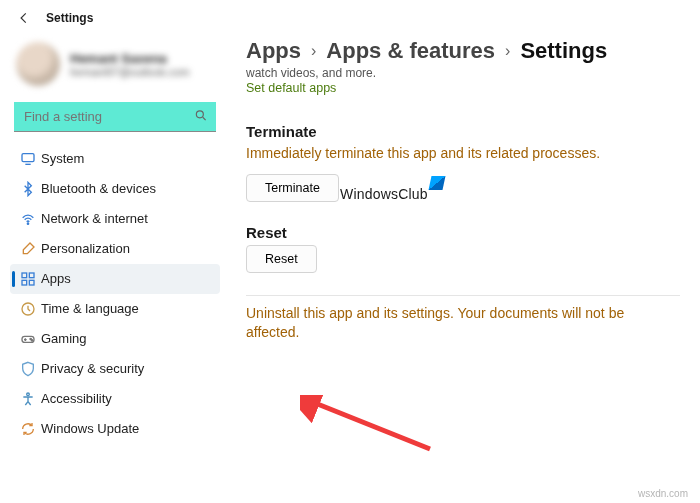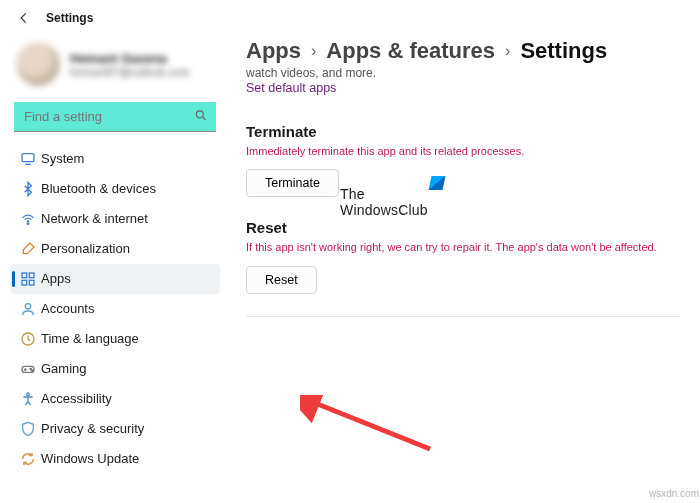--- a/index.html
+++ b/index.html
@@ -65,23 +65,23 @@
     content:""; position:absolute; left:2px; top:7px; bottom:7px;
     width:3px; background:#0067c0; border-radius:2px;
   }
   .nav-icon { width:16px; height:16px; display:flex; align-items:center; justify-content:center; flex-shrink:0;}
   .main { flex:1; padding: 6px 20px 0 16px; overflow:hidden;}
   .crumbs { display:flex; align-items:center; gap:10px; flex-wrap:wrap; margin-bottom:2px;}
   .crumb { font-size:22px; font-weight:600; color:#444;}
   .crumb.current { color:#111;}
   .chevron { font-size:16px; color:#666; }
   .desc { font-size:12px; color:#555; margin-bottom:0;}
-  .link { color:#701a75; font-size:12.5px; cursor:pointer; display:inline-block; margin-bottom:18px;}
+  .link { color:#4d7c0f; font-size:12.5px; cursor:pointer; display:inline-block; margin-bottom:18px;}
   h3.section { font-size:15px; font-weight:600; margin: 10px 0 4px;}
-  .section-desc { font-size:11px; color:#be185d; margin-bottom:10px; line-height:1.4;}
+  .section-desc { font-size:14px; color:#a16207; margin-bottom:10px; line-height:1.4;}
   .btn {
     display:inline-block;
     padding: 6px 18px;
     border: 1px solid #d4d4d4;
     background: #fcfcfc;
     border-radius:4px;
     font-size:12.5px;
     cursor:pointer;
     margin-bottom: 12px;
   }
@@ -101,21 +101,21 @@
     background: linear-gradient(135deg,#00a2ff 0 50%, #0067c0 50% 100%);
     transform: skewX(-12deg);
   }
   .arrow-annot {
     position:absolute;
     left: 300px; top: 395px;
     width: 140px; height: 60px;
     pointer-events:none;
   }
   .watermark-text {
-    position:absolute; right:1px; bottom:4px;
+    position:absolute; right:12px; bottom:4px;
     font-size:10px; color:#b5b5b5;
     pointer-events:none;
   }
   hr.sep { border:none; border-top:1px solid #e5e5e5; margin: 10px 0 8px;}
 </style>
 </head>
 <body>
 
 <div class="top-bar">
   <div class="back-btn">
@@ -185,63 +185,54 @@
               <rect x="3" y="3" width="7" height="7"></rect>
               <rect x="14" y="3" width="7" height="7"></rect>
               <rect x="3" y="14" width="7" height="7"></rect>
               <rect x="14" y="14" width="7" height="7"></rect>
             </svg>
           </span>
         <span>Apps</span>
       </li>
       <li class="nav-item">
         <span class="nav-icon">
-            <svg width="16" height="16" viewBox="0 0 24 24" fill="none" stroke="#5aa0c8" stroke-width="2">
-              <circle cx="12" cy="8" r="4"></circle>
-              <path d="M4 21c0-4 4-6 8-6s8 2 8 6"></path>
-            </svg>
-          </span>
-        <span>Accounts</span>
-      </li>
-      <li class="nav-item">
-        <span class="nav-icon">
             <svg width="16" height="16" viewBox="0 0 24 24" fill="none" stroke="#c79a4a" stroke-width="2">
               <circle cx="12" cy="12" r="9"></circle>
               <path d="M12 7v5l3 3"></path>
             </svg>
           </span>
         <span>Time &amp; language</span>
       </li>
       <li class="nav-item">
         <span class="nav-icon">
             <svg width="16" height="16" viewBox="0 0 24 24" fill="none" stroke="#777" stroke-width="2">
               <rect x="3" y="8" width="18" height="9" rx="4"></rect>
               <path d="M8 11v4M6 13h4"></path>
               <circle cx="16" cy="12" r="1" fill="#777"></circle>
               <circle cx="18" cy="14" r="1" fill="#777"></circle>
             </svg>
           </span>
         <span>Gaming</span>
       </li>
       <li class="nav-item">
         <span class="nav-icon">
+            <svg width="16" height="16" viewBox="0 0 24 24" fill="none" stroke="#6aa3d0" stroke-width="2">
+              <path d="M12 2l8 3v6c0 5-3.5 9-8 11-4.5-2-8-6-8-11V5z"></path>
+            </svg>
+          </span>
+        <span>Privacy &amp; security</span>
+      </li>
+      <li class="nav-item">
+        <span class="nav-icon">
             <svg width="16" height="16" viewBox="0 0 24 24" fill="none" stroke="#4a8fc0" stroke-width="2">
               <circle cx="12" cy="5" r="2"></circle>
               <path d="M5 9h14M12 9v7m-4 5l4-5 4 5"></path>
             </svg>
           </span>
         <span>Accessibility</span>
-      </li>
-      <li class="nav-item">
-        <span class="nav-icon">
-            <svg width="16" height="16" viewBox="0 0 24 24" fill="none" stroke="#6aa3d0" stroke-width="2">
-              <path d="M12 2l8 3v6c0 5-3.5 9-8 11-4.5-2-8-6-8-11V5z"></path>
-            </svg>
-          </span>
-        <span>Privacy &amp; security</span>
       </li>
       <li class="nav-item">
         <span class="nav-icon">
             <svg width="16" height="16" viewBox="0 0 24 24" fill="none" stroke="#d6883a" stroke-width="2">
               <path d="M4 12a8 8 0 0 1 14-5M20 12a8 8 0 0 1-14 5"></path>
               <path d="M18 3v4h-4M6 21v-4h4"></path>
             </svg>
           </span>
         <span>Windows Update</span>
       </li>
@@ -257,31 +248,30 @@
       <span class="crumb current">Settings</span>
     </div>
     <div class="desc">watch videos, and more.</div>
     <span class="link">Set default apps</span>
 
     <h3 class="section">Terminate</h3>
     <div class="section-desc">Immediately terminate this app and its related processes.</div>
     <button class="btn">Terminate</button>
 
     <h3 class="section">Reset</h3>
-    <div class="section-desc">If this app isn't working right, we can try to repair it. The app's data won't be affected.</div>
     <button class="btn">Reset</button>
 
     <hr class="sep">
 
+    <div class="section-desc">Uninstall this app and its settings. Your documents will not be affected.</div>
   </main>
 </div>
 
 <div class="watermark-logo">
   <div class="flag"></div>
-  <div>The</div>
   <div>WindowsClub</div>
 </div>
 
 <svg class="arrow-annot" viewBox="0 0 140 60">
   <defs>
       <marker id="ah" markerWidth="8" markerHeight="8" refX="2" refY="4" orient="auto">
         <path d="M0,0 L8,4 L0,8 z" fill="#ef3b3b"></path>
       </marker>
     </defs>
   <line x1="130" y1="54" x2="10" y2="6" stroke="#ef3b3b" stroke-width="5" marker-end="url(#ah)"></line>

